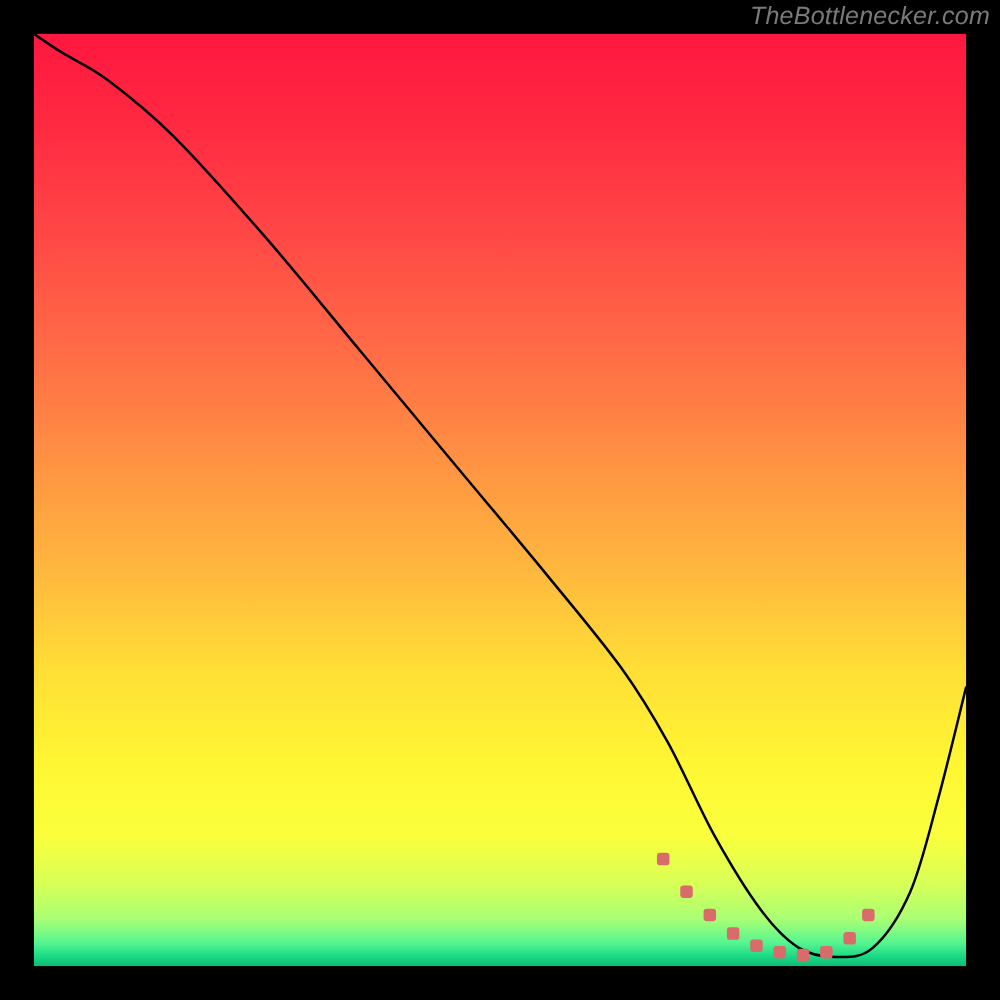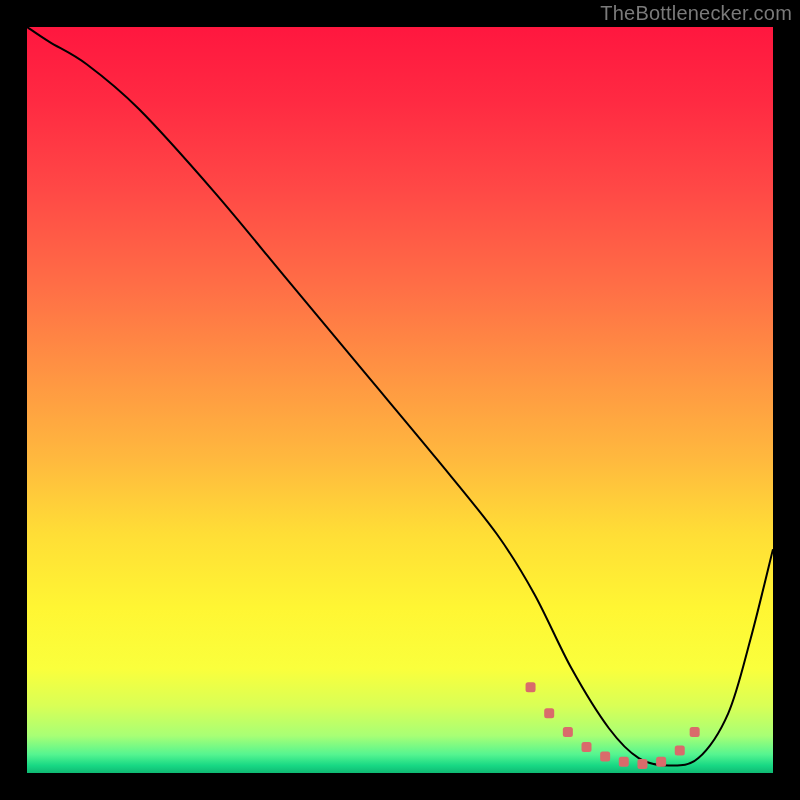--- a/index.html
+++ b/index.html
@@ -9,20 +9,21 @@
     height: 800px;
     background: #000;
     font-family: Arial, Helvetica, sans-serif;
     overflow: hidden;
   }
   .wrap {
     position: relative;
     width: 800px;
     height: 679px;
     background: #000;
+    font-style: italic;
   }
   .watermark {
     position: absolute;
     top: 2px;
     right: 8px;
     color: #7a7a7a;
     font-size: 20px;
     letter-spacing: 0.2px;
     z-index: 10;
   }

